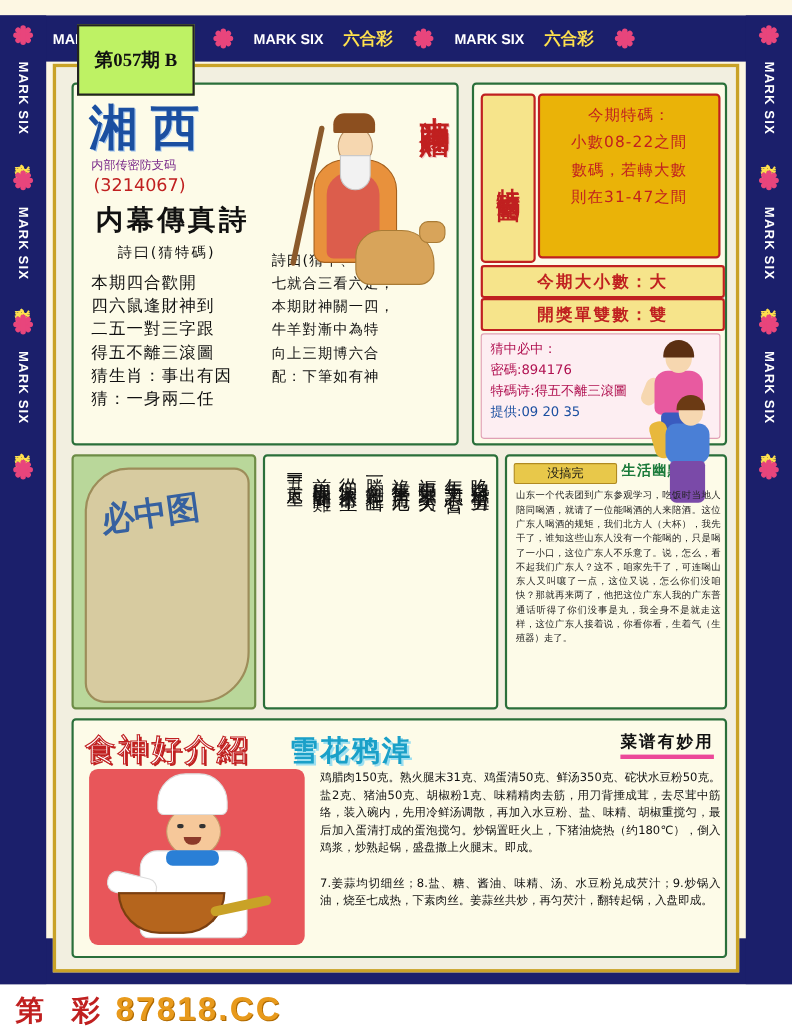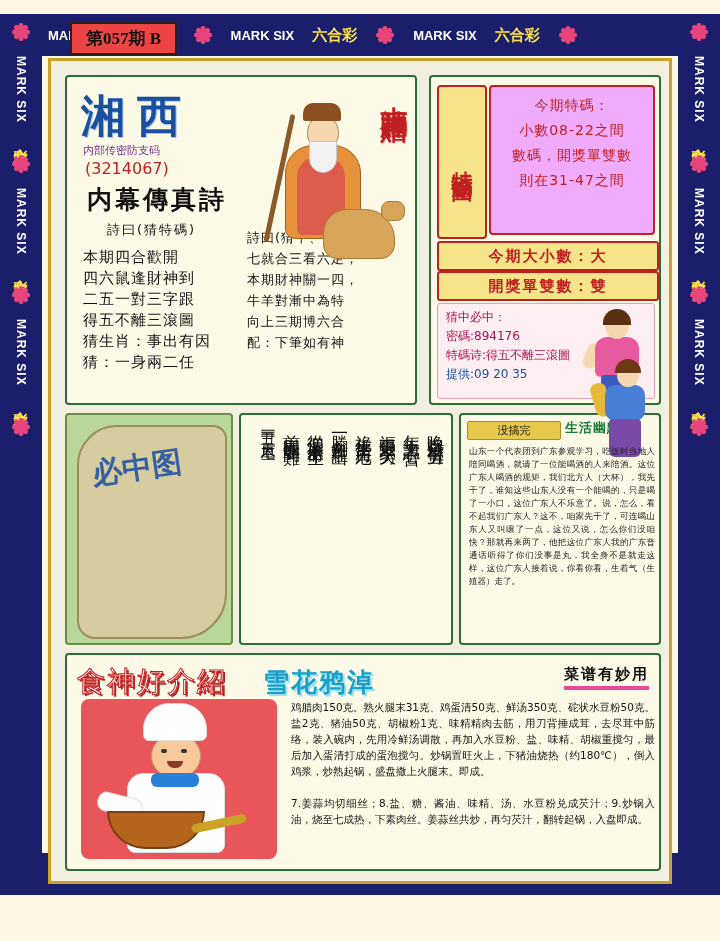--- a/index.html
+++ b/index.html
@@ -65,22 +65,22 @@
   .content{
     position:absolute;left:48px;top:58px;width:624px;height:826px;
     background:#f2efe0;
     border:3px solid #c9a227;
     box-sizing:border-box;
   }
 
   
   .issue-tag{
     position:absolute;left:70px;top:22px;
-    background:#ef4444;border:2px solid #222;
-    padding:3px 14px;font-size:17px;font-weight:bold;color:#111;
+    background:#bef264;border:2px solid #222;
+    padding:19px 14px;font-size:17px;font-weight:bold;color:#111;
     font-family:"Liberation Serif",serif;
     z-index:5;
   }
 
   
   .panel{box-sizing:border-box;position:absolute;}
   .poem-panel{
     left:14px;top:14px;width:352px;height:330px;
     background:#fdfbe8;border:2px solid #2a6f3a;border-radius:4px;
     overflow:hidden;
@@ -131,21 +131,21 @@
   }
   .tema-title{
     position:absolute;left:6px;top:8px;width:46px;height:150px;
     background:#f6e48b;border:2px solid #c02020;border-radius:4px;
     color:#c02020;font-size:21px;font-weight:bold;
     writing-mode:vertical-rl;text-align:center;
     display:flex;align-items:center;justify-content:center;letter-spacing:4px;
   }
   .tema-box{
     position:absolute;left:58px;top:8px;width:166px;height:150px;
-    background:#f0abfc;border:2px solid #c02020;border-radius:4px;
+    background:#eab308;border:2px solid #c02020;border-radius:4px;
     padding:6px 8px;box-sizing:border-box;
     color:#c02020;font-size:14px;line-height:25px;text-align:center;letter-spacing:1px;
   }
   .tema-box .hdr{font-size:14px;}
   .dx-row{
     position:absolute;left:6px;width:218px;height:26px;
     background:#f6e48b;border:2px solid #c02020;border-radius:3px;
     color:#c02020;font-size:15px;font-weight:bold;
     display:flex;align-items:center;justify-content:center;letter-spacing:2px;
   }
@@ -425,21 +425,21 @@
         <div class="deer-head"></div>
       </div>
       <div class="jishen">吉神賜贈</div>
     </div>
 
     <div class="panel tema-panel">
       <div class="tema-title">特碼範圍</div>
       <div class="tema-box">
         <div class="hdr">今期特碼：</div>
         <div style="white-space:pre-line">小數08-22之間
-數碼，開獎單雙數
+數碼，若轉大數
 則在31-47之間</div>
       </div>
       <div class="dx-row r2">開獎單雙數：雙</div>
       <div class="dx-row r1">今期大小數：大</div>
       <div class="guess-box">
         <div>猜中必中：</div>
         <div>密碼:894176</div>
         <div>特碼诗:得五不離三滾圖</div>
         <div class="blue">提供:09 20 35</div>
       </div>
@@ -501,14 +501,18 @@
         <div class="chef-pan"></div>
         <div class="chef-pan-handle"></div>
       </div>
       <div class="recipe-text" style="white-space:pre-line">鸡腊肉150克。熟火腿末31克、鸡蛋清50克、鲜汤350克、砣状水豆粉50克。盐2克、猪油50克、胡椒粉1克、味精精肉去筋，用刀背捶成茸，去尽茸中筋络，装入碗内，先用冷鲜汤调散，再加入水豆粉、盐、味精、胡椒重搅匀，最后加入蛋清打成的蛋泡搅匀。炒锅置旺火上，下猪油烧热（约180℃），倒入鸡浆，炒熟起锅，盛盘撒上火腿末。即成。
 
 7.姜蒜均切细丝；8.盐、糖、酱油、味精、汤、水豆粉兑成芡汁；9.炒锅入油，烧至七成热，下素肉丝。姜蒜丝共炒，再匀芡汁，翻转起锅，入盘即成。</div>
     </div>
 
   </div>
 
+  <div class="footer">
+    <span class="f-left">第 彩</span>
+    <span class="f-site">87818.CC</span>
+  </div>
 
 </div>
 
 </body></html>

